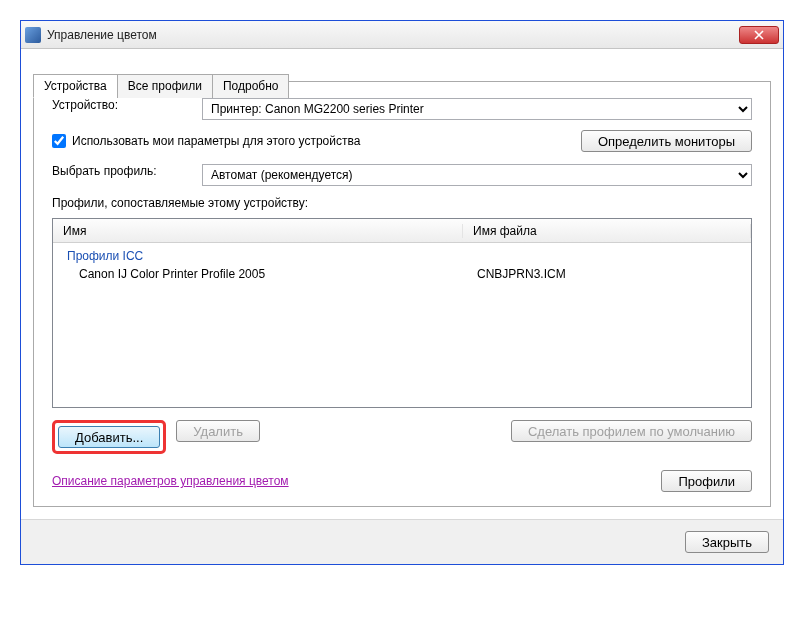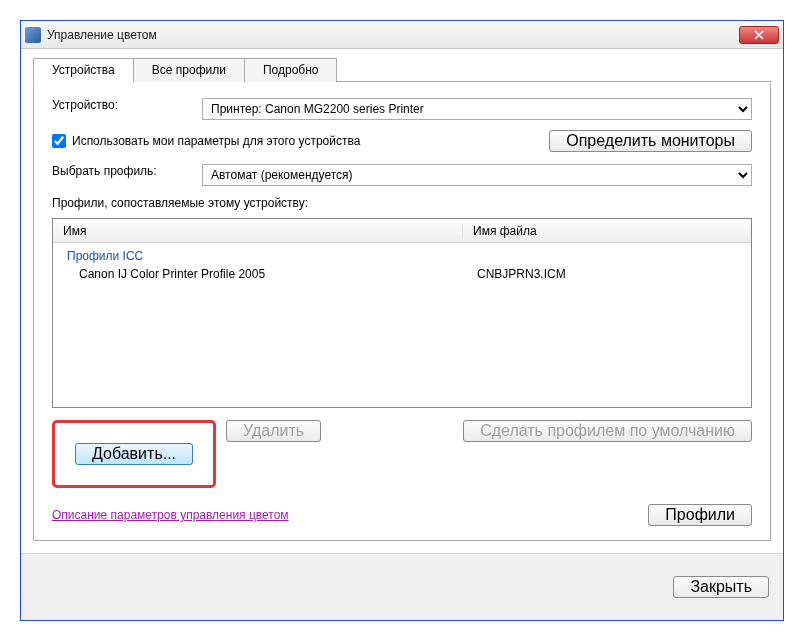--- a/index.html
+++ b/index.html
@@ -5,52 +5,52 @@
 *{box-sizing:border-box;margin:0;padding:0;font-family:"Segoe UI",Tahoma,sans-serif;font-size:12px}
 body{background:#fff;padding:20px}
 .window{width:764px;border:1px solid #1d4ed8;background:#fff;margin:0 auto}
 .titlebar{height:28px;background:linear-gradient(#f8f8f8,#e8e8e8);border-bottom:1px solid #c4c4c4;display:flex;align-items:center;padding:0 4px}
 .titlebar-icon{width:16px;height:16px;background:linear-gradient(135deg,#6aa0e0,#2c5a9c);border-radius:2px;margin-right:6px}
 .titlebar-title{flex:1;color:#222}
 .close-btn{width:40px;height:18px;background:linear-gradient(#e88,#c33);border:1px solid #a22;border-radius:3px;display:flex;align-items:center;justify-content:center;cursor:pointer}
 .close-btn svg{width:10px;height:10px}
 .content{padding:8px 12px 12px;background:#fff}
 .tabs{display:flex;border-bottom:1px solid #aaa;margin-bottom:0}
-.tab{padding:4px 18px;border:1px solid #aaa;border-bottom:none;background:#f4f4f4;margin-right:-1px;cursor:pointer;position:relative;top:1px}
+.tab{padding:4px 10px;border:1px solid #aaa;border-bottom:none;background:#f4f4f4;margin-right:-1px;cursor:pointer;position:relative;top:17px}
 .tab.active{background:#fff;border-bottom:1px solid #fff}
 .tab-body{border:1px solid #aaa;border-top:none;padding:16px 18px 14px;background:#fff}
 .row{display:flex;align-items:flex-start;margin-bottom:10px}
 .label-col{width:150px}
 .field-col{flex:1;display:flex;align-items:center;gap:10px}
 select{flex:1;height:22px;border:1px solid #abadb3;background:#fff;padding:0 4px;font-size:12px}
 .checkbox-row{display:flex;align-items:center;margin-bottom:12px;gap:10px}
 .checkbox-row label{display:flex;align-items:center;gap:6px;flex:1}
 .checkbox-row input{width:14px;height:14px}
-.btn{height:22px;padding:0 16px;border:1px solid #8a8a8a;background:linear-gradient(#fdfdfd,#e9e9e9);border-radius:3px;cursor:pointer;font-size:16px}
+.btn{height:22px;padding:0 16px;border:1px solid #8a8a8a;background:linear-gradient(#fdfdfd,#e9e9e9);border-radius:3px;cursor:pointer;font-size:13px}
 .btn:disabled{color:#a0a0a0;cursor:default}
 .list-label{margin:8px 0 8px 0}
 .listview{border:1px solid #828790;height:190px;background:#fff;overflow:auto}
 .lv-header{display:flex;background:linear-gradient(#fdfdfd,#eee);border-bottom:1px solid #d0d0d0;height:24px;align-items:center}
 .lv-col{padding:0 10px;border-right:1px solid #e4e4e4}
 .lv-col.name{flex:0 0 410px}
 .lv-col.file{flex:1}
 .lv-body{padding:4px 0}
 .lv-group{color:#1a4fb3;padding:2px 14px}
 .lv-row{display:flex;padding:2px 0}
 .lv-row .cell{padding:0 14px}
 .lv-row .cell.name{flex:0 0 410px;padding-left:26px}
 .lv-row .cell.file{flex:1}
 .btnrow{display:flex;gap:10px;margin-top:12px}
 .btnrow .spacer{flex:1}
-.add-highlight{border:3px solid #e33;border-radius:5px;padding:20px;display:inline-block}
+.add-highlight{border:3px solid #e33;border-radius:5px;padding:3px;display:inline-block}
 .add-highlight .btn{border:1px solid #3c7fb1;background:linear-gradient(#eaf6fd,#bde5fa)}
 .linkrow{margin-top:16px;display:flex;align-items:center}
 .linkrow a{color:#a21caf;text-decoration:underline;cursor:pointer}
 .linkrow .spacer{flex:1}
-.bottombar{border-top:1px solid #d7d7d7;background:#f0f0f0;padding:22px 14px;display:flex;justify-content:flex-end}
+.bottombar{border-top:1px solid #d7d7d7;background:#f0f0f0;padding:11px 14px;display:flex;justify-content:flex-end}
 </style>
 </head>
 <body>
 
 <div class="window">
   <div class="titlebar">
     <div class="titlebar-icon"></div>
     <div class="titlebar-title">Управление цветом</div>
     <div class="close-btn">
       <svg viewBox="0 0 10 10">

